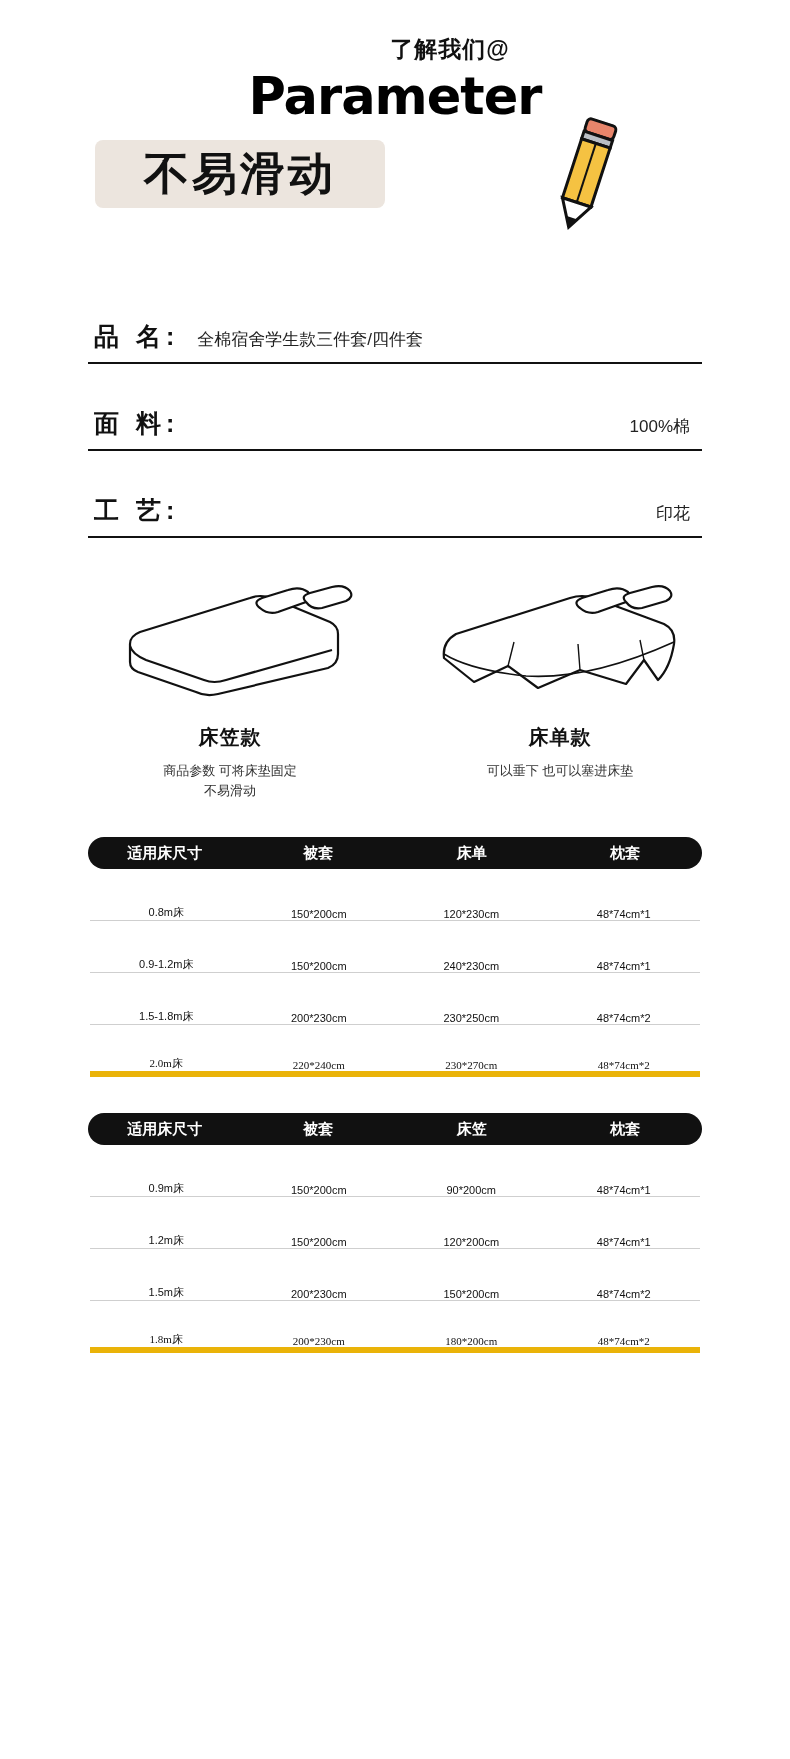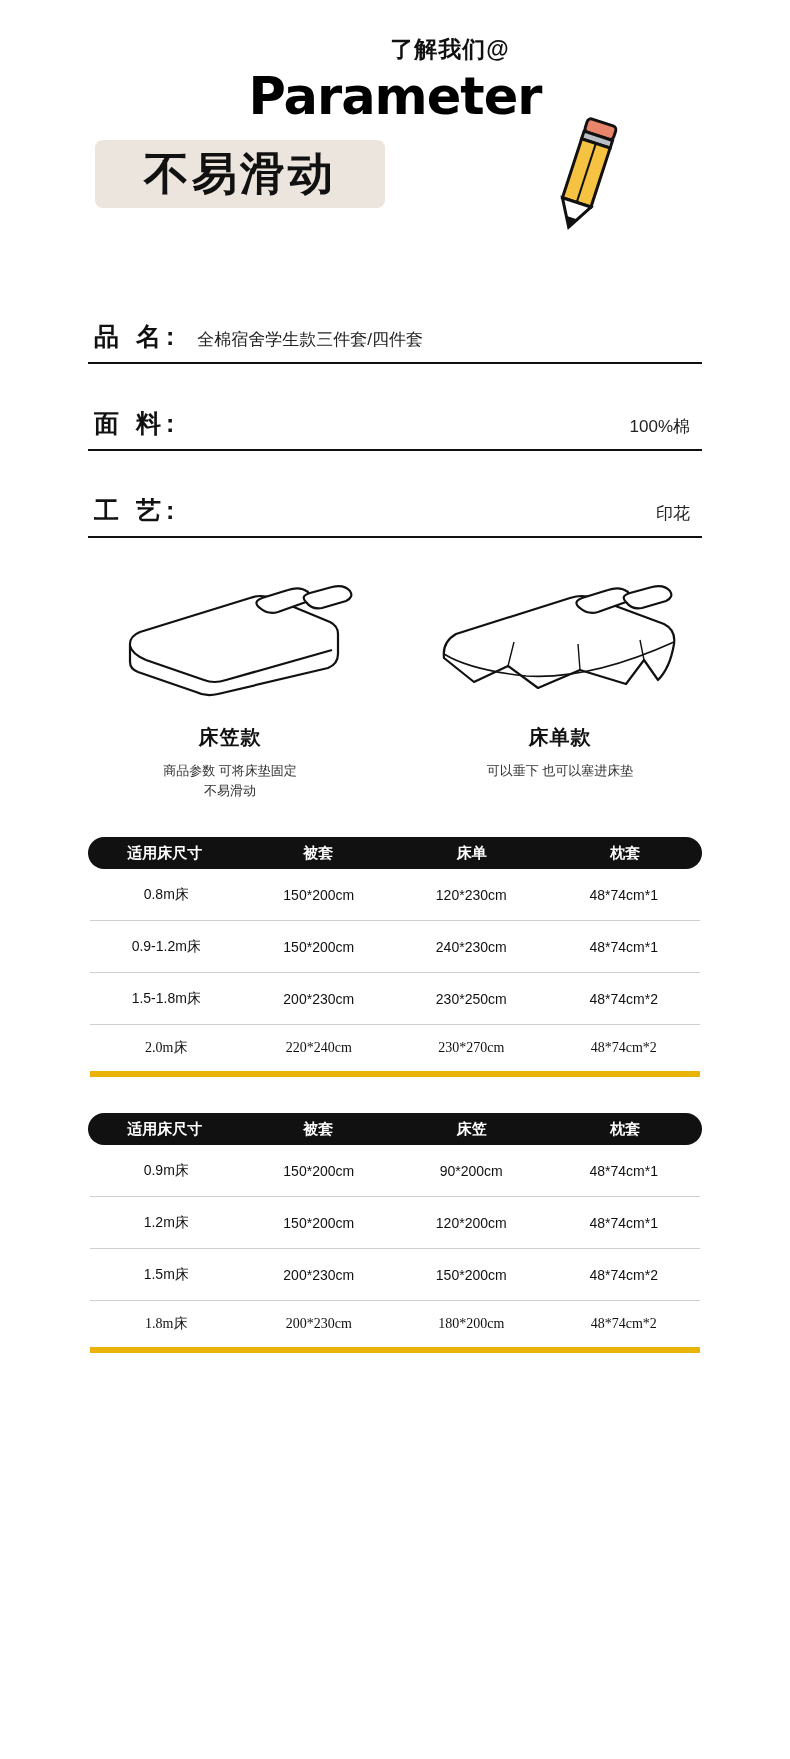--- a/index.html
+++ b/index.html
@@ -143,23 +143,23 @@
     color: #fff;
     font-size: 15px;
     font-weight: 700;
   }
   .tbl-head > div, .tbl-row > div {
     flex: 1 1 0;
     text-align: center;
   }
   .tbl-row {
     display: flex;
-    align-items: center;
+    align-items: flex-end;
     height: 52px;
-    font-size: 14px;
+    font-size: 11px;
     color: #111;
     border-bottom: 1px solid #cfcfcf;
   }
   .tbl-row:last-child { border-bottom: 6px solid #eab308; font-family: Liberation Serif, serif; }
   .tbl-rows { padding: 0 2px; }
   .tbl-rows .tbl-row:first-child { border-top: none; }
 </style>
 </head>
 <body>
 

